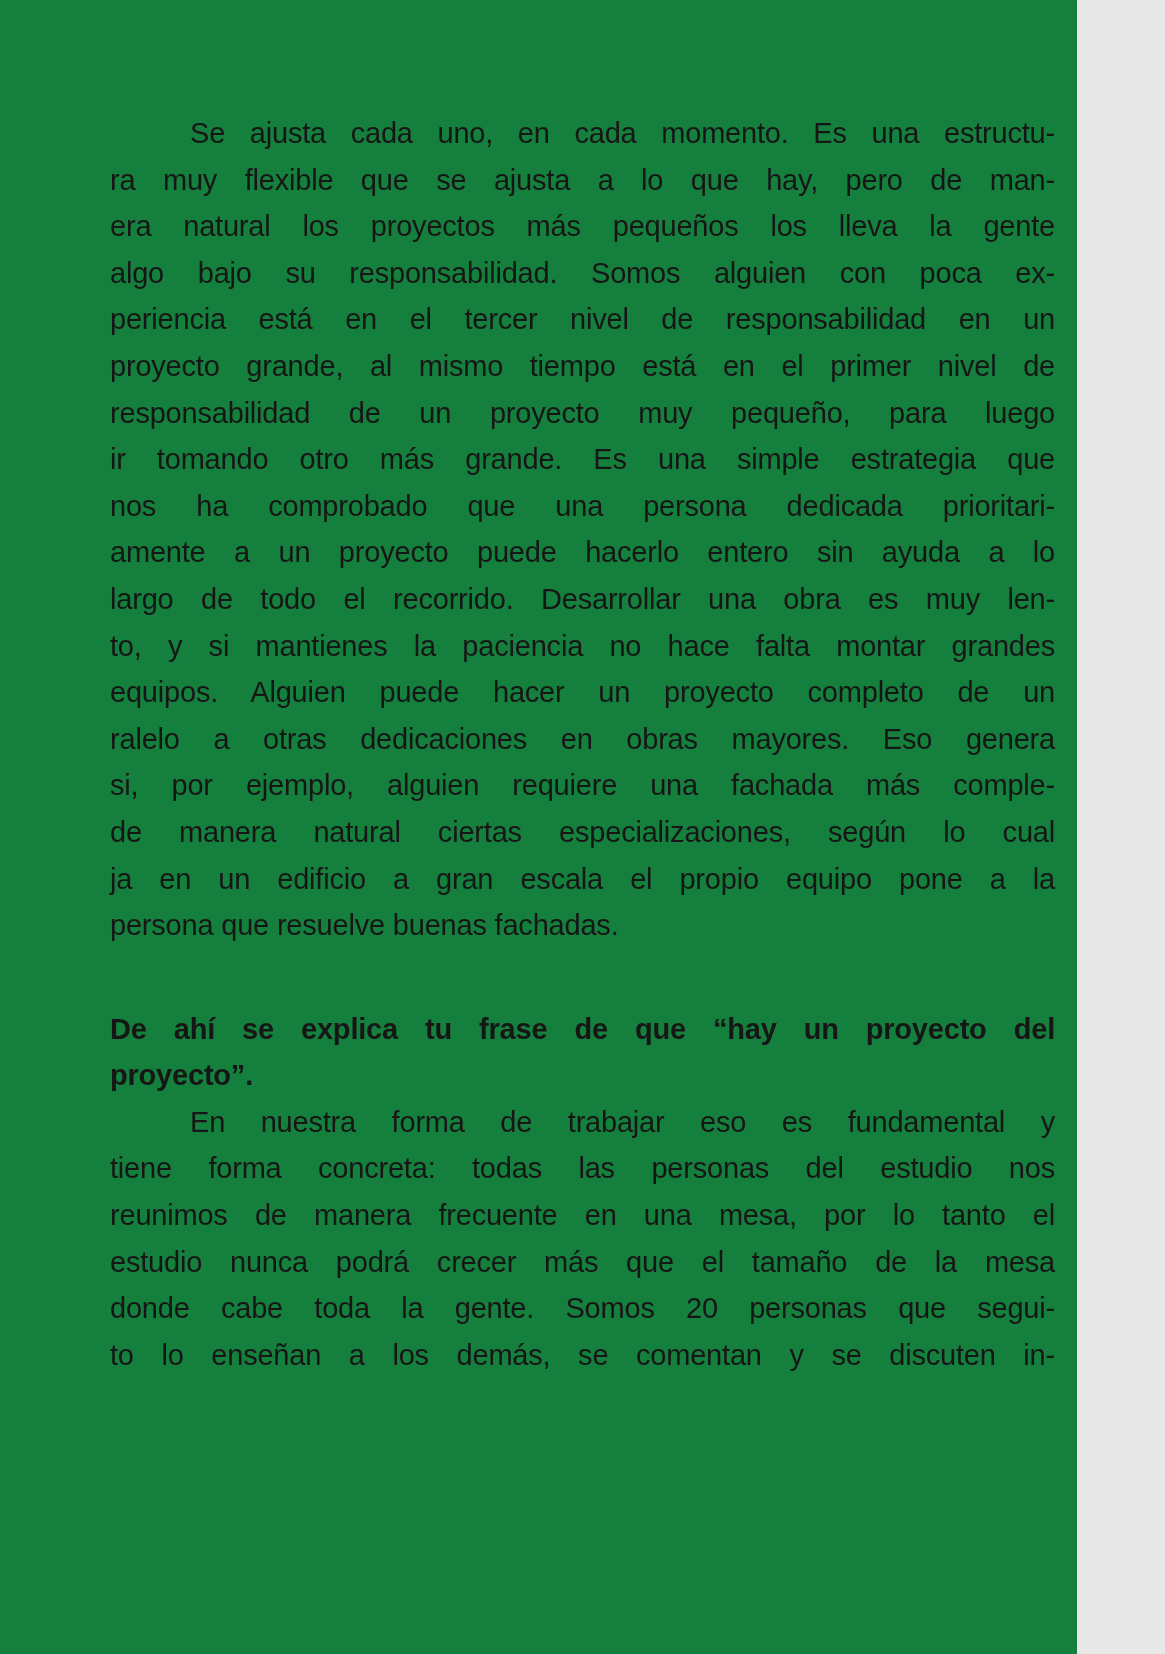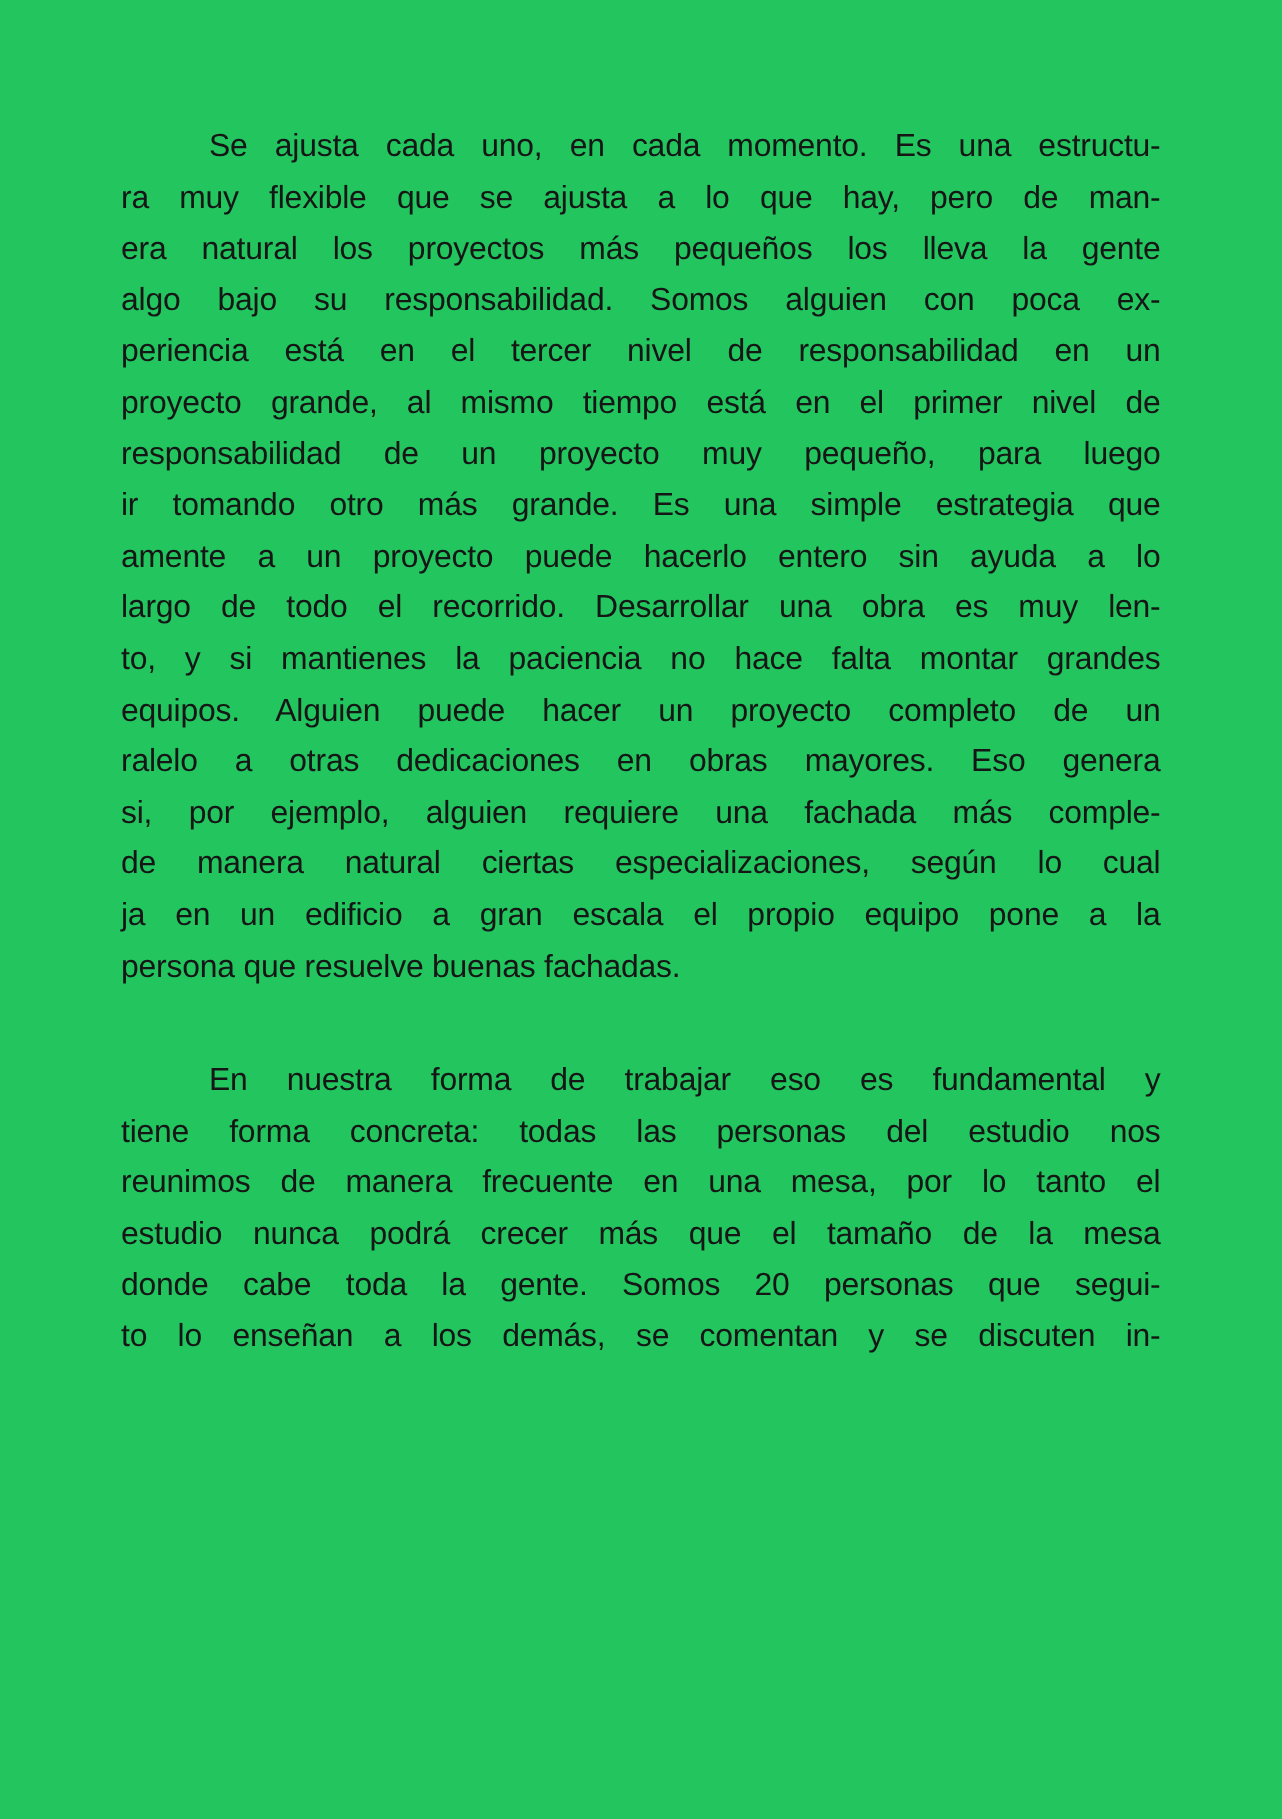--- a/index.html
+++ b/index.html
@@ -2,23 +2,23 @@
 <html><head>
 <meta charset="utf-8">
 <style>
   html, body {
     margin: 0;
     padding: 0;
     background: #e8e8e8;
   }
   .page {
     position: relative;
-    width: 1165px;
+    width: 1077px;
     height: 1654px;
-    background: #22c55e;
+    background: #15803d;
     color: #161616;
     font-family: "Liberation Sans", "DejaVu Sans", sans-serif;
     overflow: hidden;
   }
   .text-column {
     position: absolute;
     left: 110px;
     top: 110px;
     width: 945px;
   }
@@ -53,33 +53,38 @@
 
     <div class="paragraph">
       <div class="line indent">Se ajusta cada uno, en cada momento. Es una estructu-</div>
       <div class="line">ra muy flexible que se ajusta a lo que hay, pero de man-</div>
       <div class="line">era natural los proyectos más pequeños los lleva la gente</div>
       <div class="line">algo bajo su responsabilidad. Somos alguien con poca ex-</div>
       <div class="line">periencia está en el tercer nivel de responsabilidad en un</div>
       <div class="line">proyecto grande, al mismo tiempo está en el primer nivel de</div>
       <div class="line">responsabilidad de un proyecto muy pequeño, para luego</div>
       <div class="line">ir tomando otro más grande. Es una simple estrategia que</div>
+      <div class="line">nos ha comprobado que una persona dedicada prioritari-</div>
       <div class="line">amente a un proyecto puede hacerlo entero sin ayuda a lo</div>
       <div class="line">largo de todo el recorrido. Desarrollar una obra es muy len-</div>
       <div class="line">to, y si mantienes la paciencia no hace falta montar grandes</div>
       <div class="line">equipos. Alguien puede hacer un proyecto completo de un</div>
       <div class="line">ralelo a otras dedicaciones en obras mayores. Eso genera</div>
       <div class="line">si, por ejemplo, alguien requiere una fachada más comple-</div>
       <div class="line">de manera natural ciertas especializaciones, según lo cual</div>
       <div class="line">ja en un edificio a gran escala el propio equipo pone a la</div>
       <div class="line flush-last">persona que resuelve buenas fachadas.</div>
     </div>
 
     <div class="block-gap"></div>
 
+    <div class="paragraph question">
+      <div class="line">De ahí se explica tu frase de que “hay un proyecto del</div>
+      <div class="line flush-last">proyecto”.</div>
+    </div>
 
     <div class="paragraph">
       <div class="line indent">En nuestra forma de trabajar eso es fundamental y</div>
       <div class="line">tiene forma concreta: todas las personas del estudio nos</div>
       <div class="line">reunimos de manera frecuente en una mesa, por lo tanto el</div>
       <div class="line">estudio nunca podrá crecer más que el tamaño de la mesa</div>
       <div class="line">donde cabe toda la gente. Somos 20 personas que segui-</div>
       <div class="line">to lo enseñan a los demás, se comentan y se discuten in-</div>
     </div>
 

